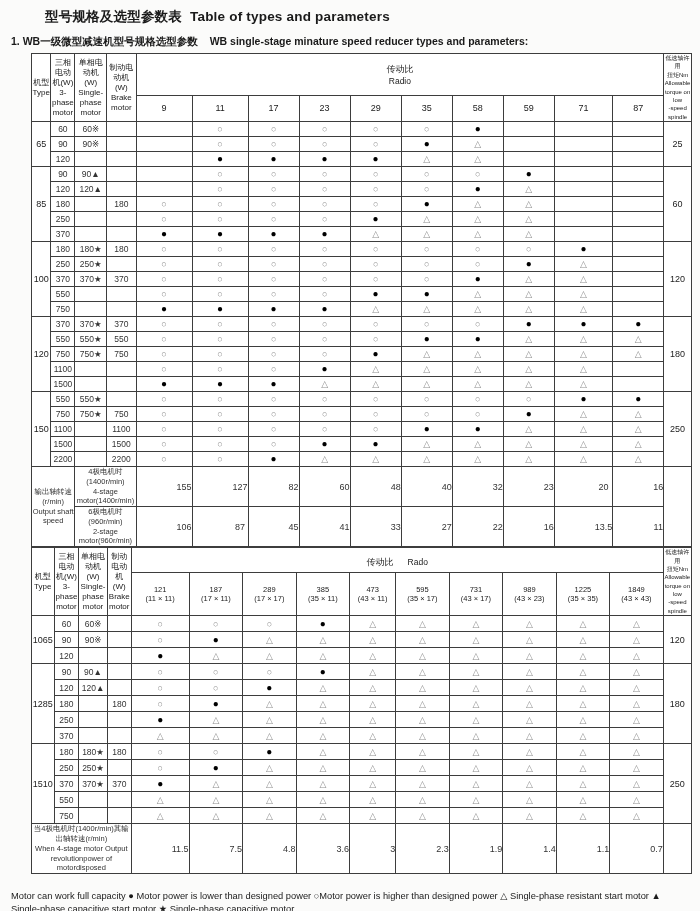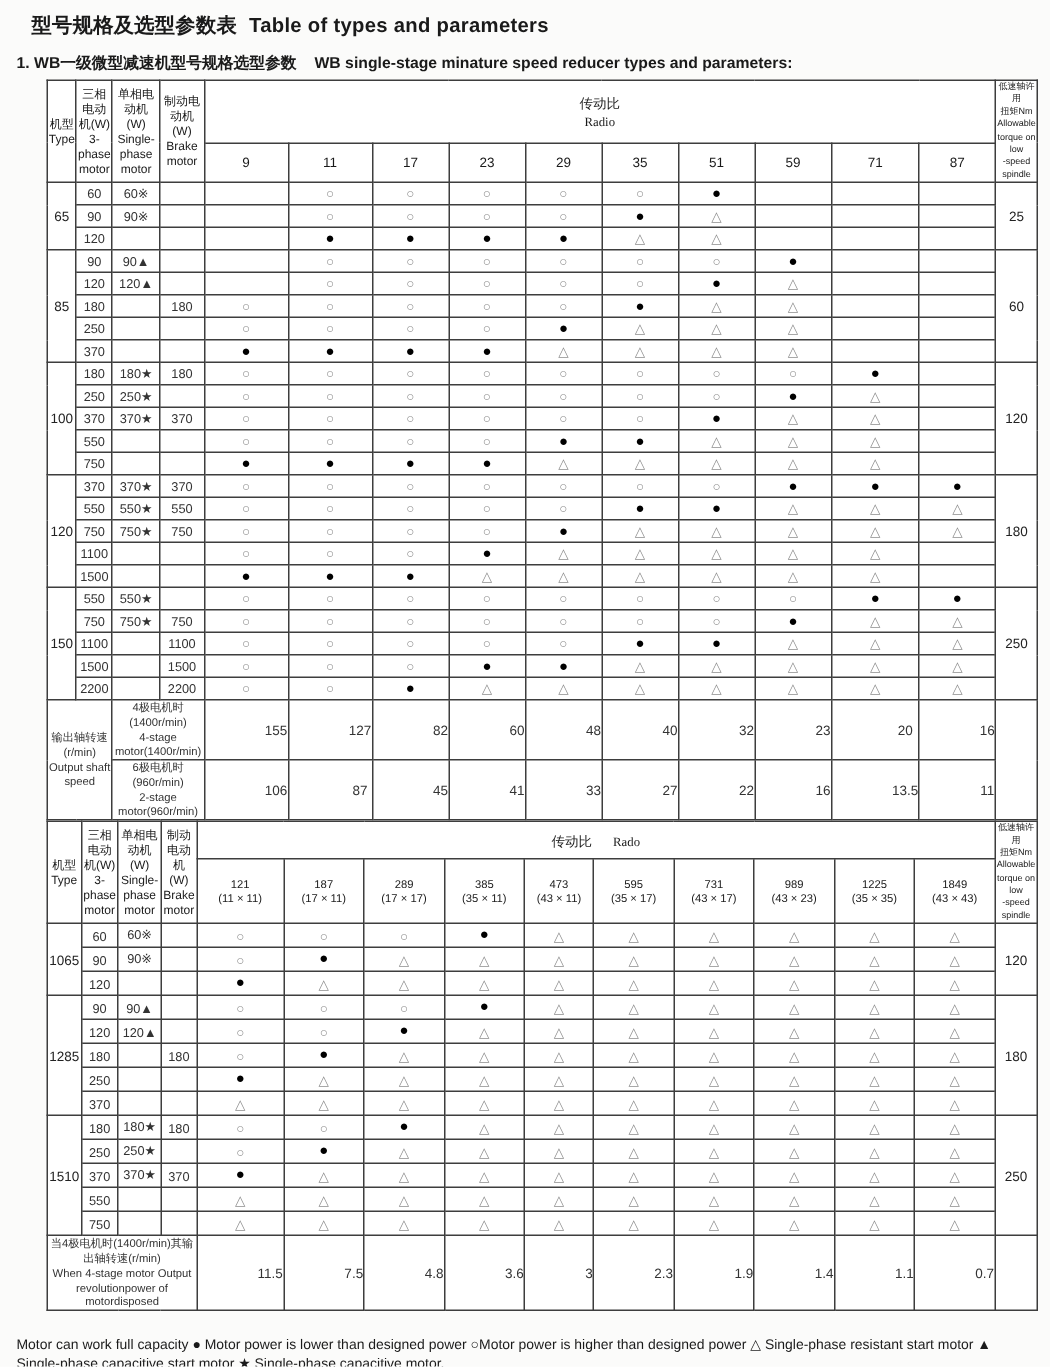--- a/index.html
+++ b/index.html
@@ -1,29 +1,29 @@
 <!DOCTYPE html>
 <html><head>
 <meta charset="utf-8">
 <style>
   html,body{margin:0;padding:0;background:#fbfbfa;}
   body{width:700px;height:911px;font-family:"Liberation Sans","DejaVu Sans",sans-serif;color:#1a1a1a;overflow:hidden;}
   .page{padding:5px 8px 0 10px;}
   .page-title{font-size:13.5px;font-weight:bold;margin:3px 0 9px 11px;letter-spacing:.2px;}
-  .page-title .zh{margin-right:8px;}
+  .page-title .zh{margin-right:8px;margin-left:24px;}
   .tbl-caption{font-size:10.5px;font-weight:bold;margin:0 0 4px 1px;}
   .tbl-caption .zh{margin-right:12px;}
   .cap2{margin-top:14px;}
   table{border-collapse:collapse;table-layout:fixed;margin-left:21px;border:1.5px solid #2b2b2b;background:#fff;}
   th,td{border:1px solid #3d3d3d;text-align:center;vertical-align:middle;padding:0;font-weight:normal;overflow:hidden;}
   .pre{white-space:pre-line;}
   .hdr{font-size:8px;line-height:1.25;}
   .torque-hdr{font-size:6px;line-height:1.4;}
   .ratio-zh{display:block;font-size:9px;}
-  .ratio-en{display:block;font-size:8.5px;font-family:Liberation Serif, serif;}
+  .ratio-en{display:block;font-size:8.5px;}
   .ratio-inline .ratio-zh,.ratio-inline .ratio-en{display:inline;margin:0 7px;}
   #t1 .ratio-th{height:40px;}
   #t1 .num-th{height:25px;font-size:9px;}
   #t2 .ratio-th{height:16px;}
   #t2 .num-th{height:33px;font-size:7.5px;line-height:1.25;}
   tbody td{height:14px;font-size:8.5px;color:#333;}
   #t2 tbody td{height:15px;}
   .type-cell{font-size:9px;color:#222;}
   .torque-cell{font-size:9px;color:#222;}
   .sym-o,.sym-t{color:#8f8f8f;font-size:9px;line-height:1;}
@@ -92,21 +92,21 @@
 torque on low
 -speed spindle</th>
         </tr>
         <tr>
           <th class="num-th pre">9</th>
           <th class="num-th pre">11</th>
           <th class="num-th pre">17</th>
           <th class="num-th pre">23</th>
           <th class="num-th pre">29</th>
           <th class="num-th pre">35</th>
-          <th class="num-th pre">51</th>
+          <th class="num-th pre">58</th>
           <th class="num-th pre">59</th>
           <th class="num-th pre">71</th>
           <th class="num-th pre">87</th>
         </tr>
       </thead>
       <tbody>
         <tr>
           <td class="type-cell" rowspan="3">65</td>
           <td class="power-cell">60</td>
           <td class="power-cell">60※</td>

